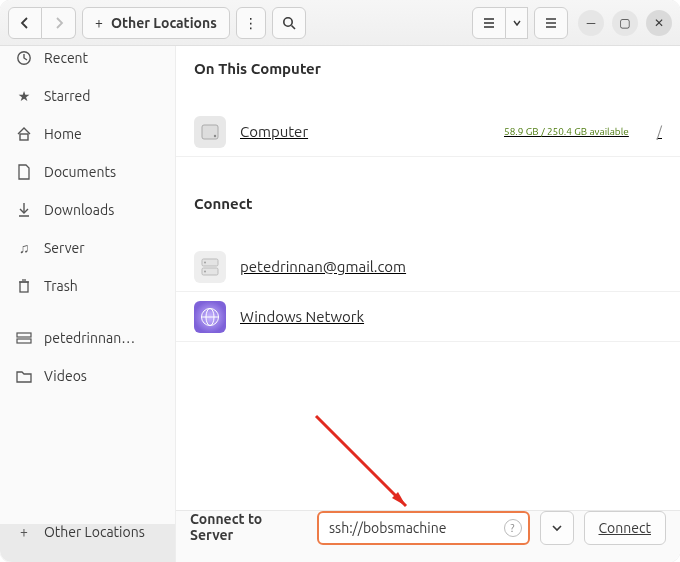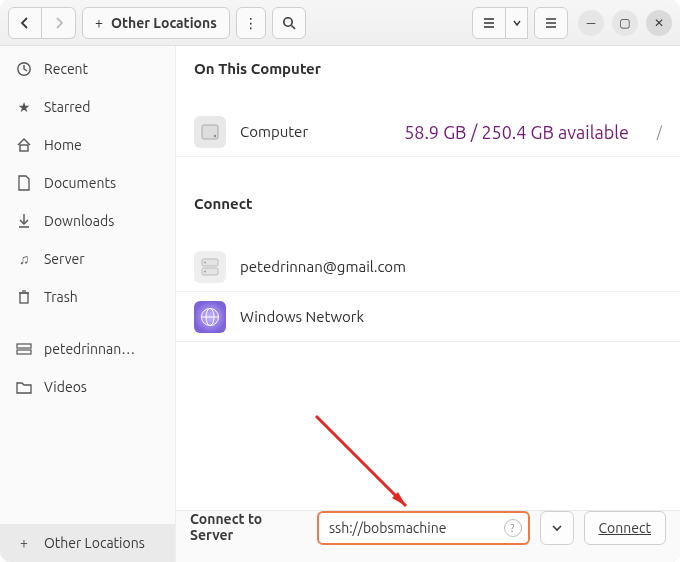--- a/index.html
+++ b/index.html
@@ -21,35 +21,35 @@
 
 .view-group { display: flex; }
 .view-group .hbtn { margin: 0; }
 .view-group .hbtn:first-child { border-top-right-radius:0; border-bottom-right-radius:0;}
 .view-group .hbtn:nth-child(2) { border-radius:0; border-left:none; min-width:22px;}
 .view-group .hbtn:last-child { border-top-left-radius:0; border-bottom-left-radius:0; border-left:none;}
 
 .body { flex: 1; display: flex; min-height: 0; }
 
 .sidebar { width: 176px; background: #fafafa; border-right: 1px solid #ededed; display: flex; flex-direction: column; padding-top: 4px; }
-.sidebar-item { display: flex; align-items: center; gap: 12px; height: 38px; padding: 0 16px; color: #3a3a3a; font-size: 14px; cursor: pointer; }
+.sidebar-item { display: flex; align-items: flex-start; gap: 12px; height: 38px; padding: 0 16px; color: #3a3a3a; font-size: 14px; cursor: pointer; }
 .sidebar-item.selected { background: #eaeaea; }
 .sidebar-sep { height: 14px; }
 .sidebar .sidebar-item .sico { width: 16px; height: 16px; display: inline-flex; align-items: center; justify-content: center; color: #555; }
 .sidebar-item .lbl { white-space: nowrap; overflow: hidden; text-overflow: ellipsis; }
 .sidebar-bottom { margin-top: auto; }
 
 .main { flex: 1; display: flex; flex-direction: column; position: relative; background: #fff; min-width: 0; gap: 24px; }
 .section-title { font-weight: 700; font-size: 15px; color: #2e2e2e; padding: 14px 18px 6px; }
-.list { display: flex; flex-direction: column; }
+.list { display: flex; flex-direction: column; text-decoration: underline; }
 .row { display: flex; align-items: center; height: 50px; padding: 0 18px; border-bottom: 1px solid #f0f0f0; cursor: pointer; gap: 14px; }
 .row .ricon { width: 32px; height: 32px; border-radius: 6px; display: flex; align-items: center; justify-content: center; font-size: 18px; }
 .row .rlabel { font-size: 15px; color: #2e2e2e; flex: 0 0 auto; }
 .row .rspace { flex: 1; }
-.row .rinfo { font-size: 18px; color: #701a75; }
+.row .rinfo { font-size: 10px; color: #4d7c0f; }
 .row .rslash { font-size: 14px; color: #8a8a8a; margin-left: 14px; }
 
 .drive-icon { background: #e8e8e8; color: #7a7a7a; }
 .server-icon { background: #eee; color: #7a7a7a; }
 .network-icon { background: radial-gradient(circle at 50% 50%, #c9b8ff 0%, #7e62d9 70%); border-radius: 50%; color: #fff; }
 
 .footer { height: 52px; border-top: 1px solid #e8e8e8; background: #fafafa; display: flex; align-items: flex-start; padding: 0 14px; gap: 10px; }
 .footer .flabel { font-weight: 700; font-size: 14px; color: #3a3a3a; }
 .footer .fspace { flex: 1; }
 .input-wrap { position: relative; width: 232px; height: 34px; border: 2px solid #ed7b47; border-radius: 6px; background: #fff; display: flex; align-items: center; padding: 0 22px 0 10px; }

